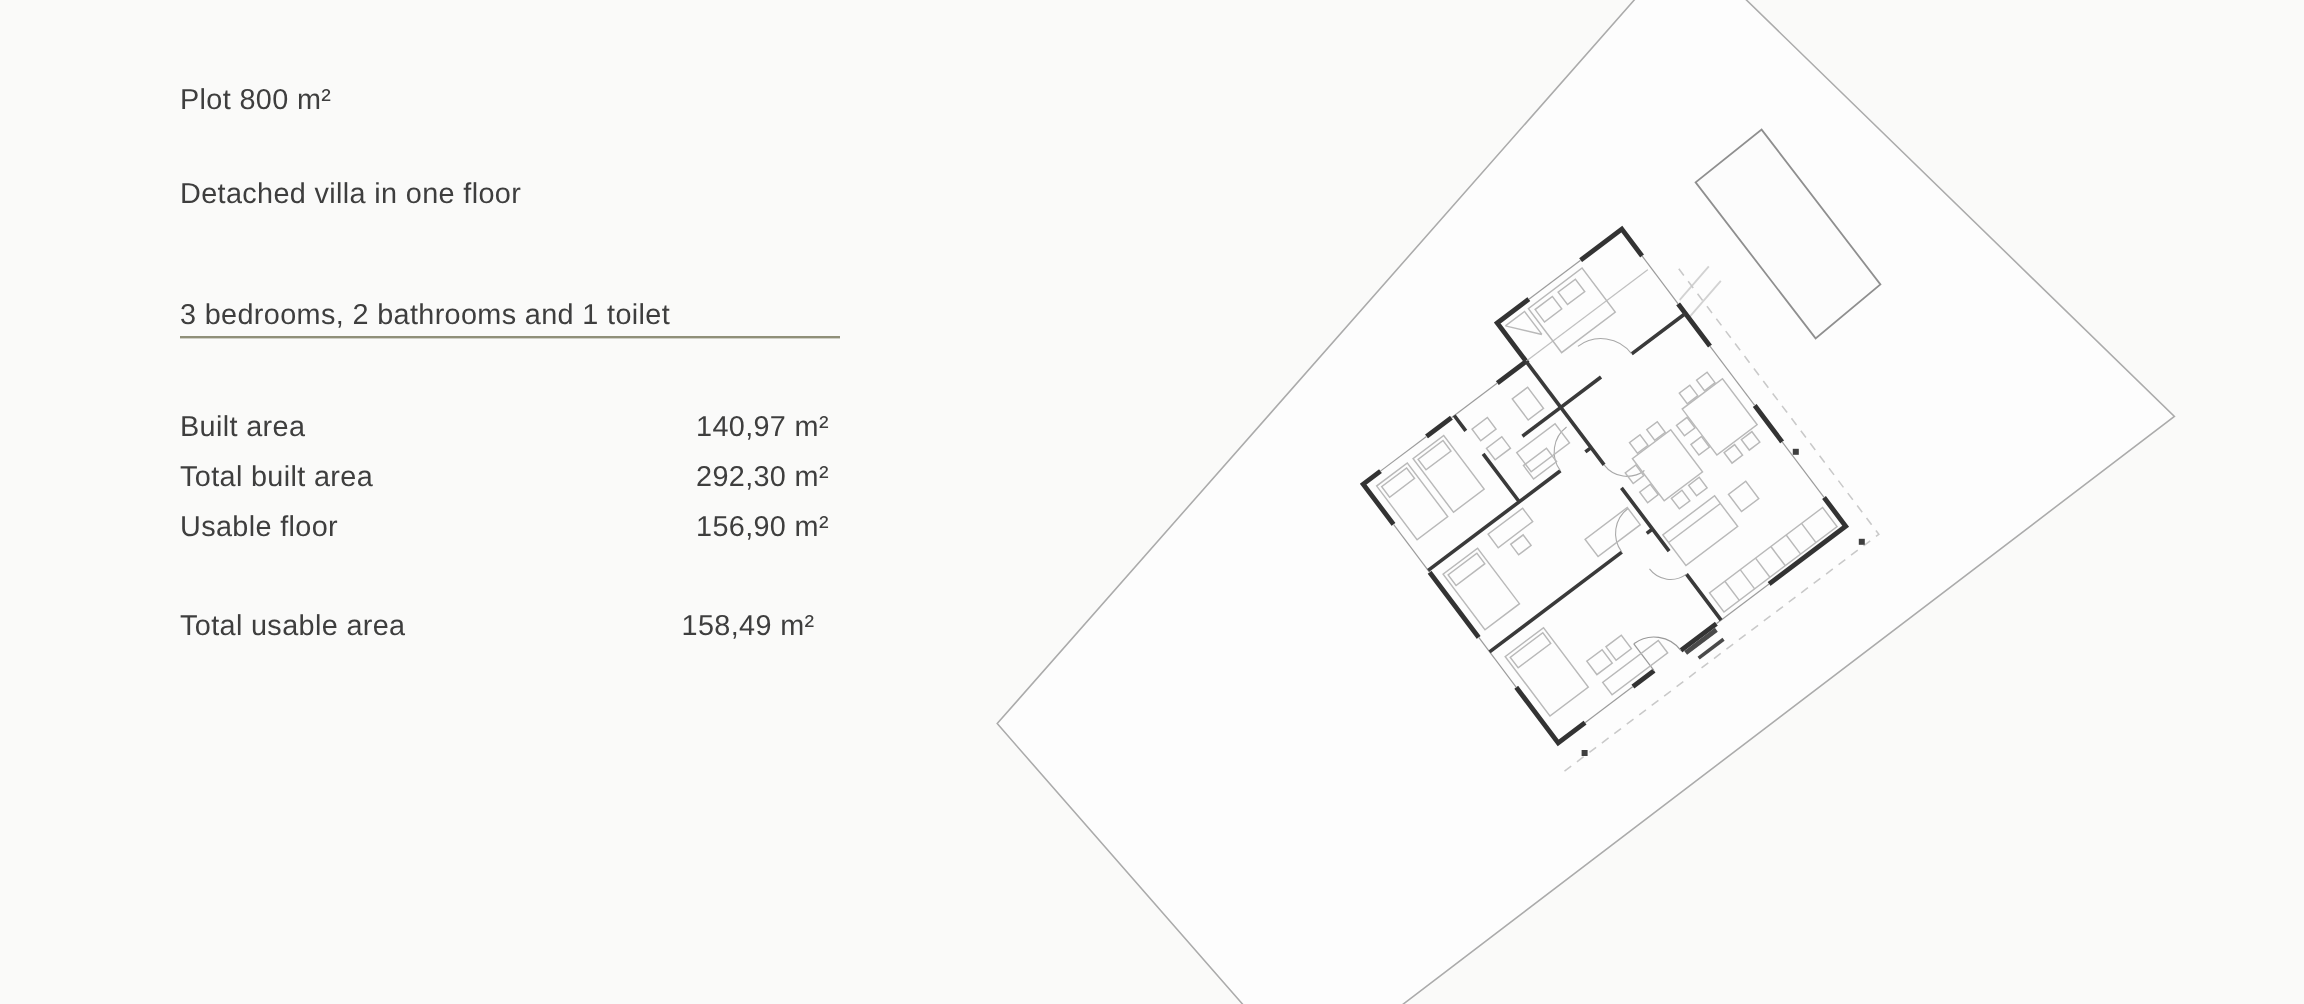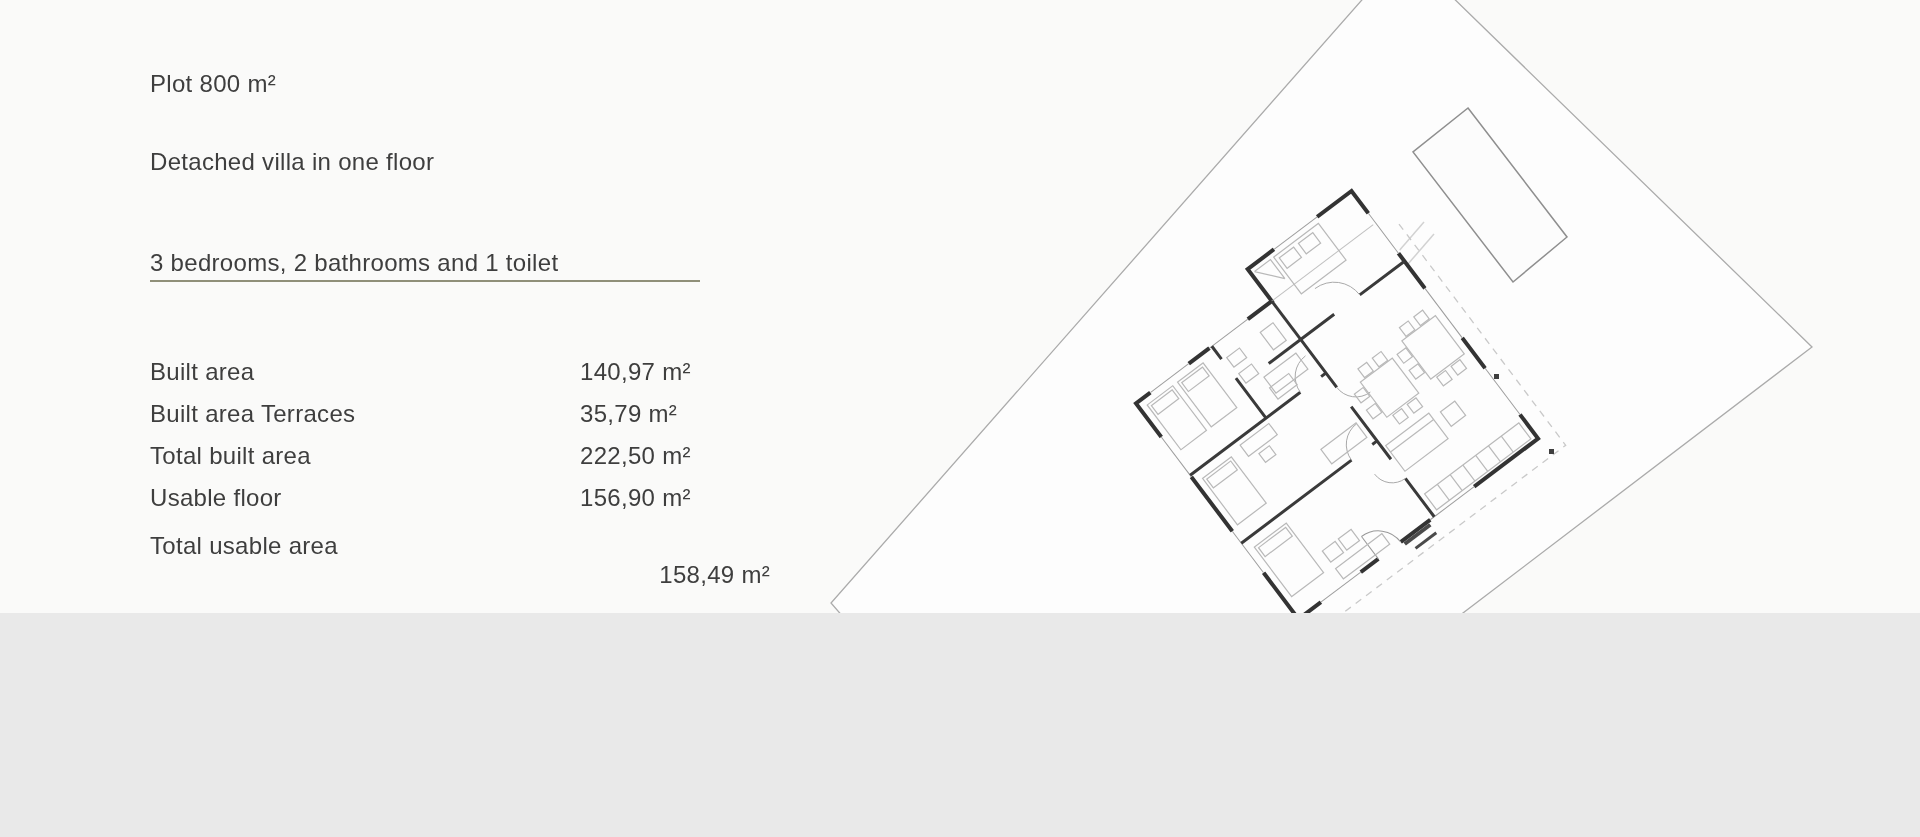--- a/index.html
+++ b/index.html
@@ -1,41 +1,41 @@
 <!DOCTYPE html>
 <html><head>
 <meta charset="utf-8">
 <style>
   html,body{margin:0;padding:0;background:#e9e9e9;}
   .canvas{
     position:relative;
-    width:1920px;height:613px;
+    width:1920px;height:837px;
     background:#fafaf9;
     overflow:hidden;
     font-family:"Liberation Sans","DejaVu Sans",sans-serif;
     color:#3e3e3e;
   }
   .site-svg{position:absolute;left:0;top:0;}
   .info{
     position:absolute;left:150px;top:0;width:620px;
     font-size:24px;letter-spacing:.3px;line-height:1.2;
   }
   .info .line{position:absolute;left:0;white-space:nowrap;}
   .line-plot{top:70px;}
   .line-desc{top:148px;text-align:center;}
   .line-rooms{top:225px;margin-top:24px;}
   .divider{
     position:absolute;left:0;top:280px;width:550px;height:2px;
     background:#8f8f79;
   }
-  .area-table{position:absolute;left:0;top:358px;width:620px;}
+  .area-table{position:absolute;left:0;top:342px;width:620px;}
   .area-row{display:flex;height:42px;align-items:flex-start;}
   .area-row .lbl{width:418px;white-space:nowrap;}
   .area-row .val{white-space:nowrap;margin-left:12px;}
-  .total-row{position:absolute;left:0;top:532px;width:620px;display:flex;flex-direction:column;}
+  .total-row{position:absolute;left:0;top:508px;width:620px;display:flex;}
   .total-row .lbl{width:418px;white-space:nowrap;}
   .total-row .val{white-space:nowrap;text-align:right;}
 </style>
 </head>
 <body>
 
 <div class="canvas">
 
   <svg class="site-svg" width="1920" height="837" viewBox="0 0 1920 837">
 
@@ -187,26 +187,22 @@
     <div class="line line-rooms">3 bedrooms, 2 bathrooms and 1 toilet</div>
 
     <div class="divider"></div>
 
     <div class="area-table">
       <div class="area-row">
         <span class="lbl">Built area</span>
         <span class="val">140,97 m²</span>
       </div>
       <div class="area-row">
-        <span class="lbl">Built area Terraces</span>
-        <span class="val">35,79 m²</span>
-      </div>
-      <div class="area-row">
         <span class="lbl">Total built area</span>
-        <span class="val">222,50 m²</span>
+        <span class="val">292,30 m²</span>
       </div>
       <div class="area-row">
         <span class="lbl">Usable floor</span>
         <span class="val">156,90 m²</span>
       </div>
     </div>
 
     <div class="total-row">
       <span class="lbl">Total usable area</span>
       <span class="val">158,49 m²</span>

